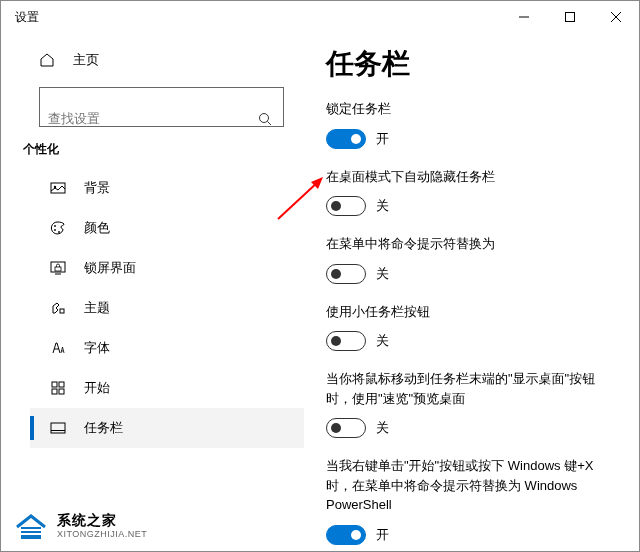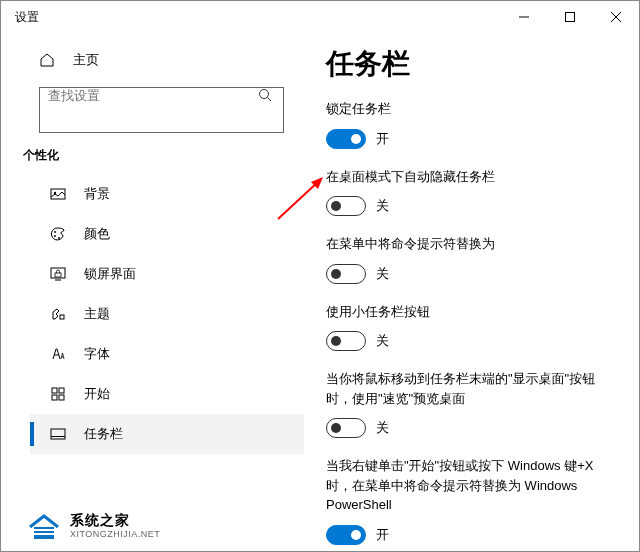--- a/index.html
+++ b/index.html
@@ -12,21 +12,21 @@
 .tb-btn svg { width: 10px; height: 10px; }
 
 .content { display: flex; height: calc(100% - 32px); }
 
 .sidebar { width: 285px; padding: 8px 0 0 0; margin-left: 18px; }
 .home-row { display: flex; align-items: center; padding: 10px 20px; gap: 18px; }
 .home-row .icon { width: 16px; height: 16px; display: flex; align-items: center; justify-content: center; }
 .home-row span { font-size: 13px; }
 
 .search-wrap { padding: 8px 20px 14px 20px; }
-.search-box { border: 1px solid #666; height: 46px; display: flex; align-items: flex-start; padding: 0 8px; }
+.search-box { border: 1px solid #666; height: 40px; display: flex; align-items: flex-end; padding: 0 8px; }
 .search-input { border: none; outline: none; flex: 1; font-size: 13px; background: transparent; }
 .search-icon-wrap { width: 20px; display: flex; justify-content: center; }
 
 .category-label { font-size: 12px; font-weight: 600; padding: 0 20px 10px 4px; }
 
 .navlist { list-style: none; padding-left: 11px; }
 .nav-item { display: flex; align-items: center; gap: 18px; padding: 11px 20px; font-size: 13px; cursor: pointer; position: relative; }
 .nav-item .icon { width: 16px; height: 16px; display: flex; align-items: center; justify-content: center; }
 .nav-item.active::before { content: ""; position: absolute; left: 0; top: 8px; bottom: 8px; width: 4px; background: #0067c0; }
 .nav-item.active { background: #f3f3f3; }
@@ -38,21 +38,21 @@
 .setting-label { font-size: 13px; margin-bottom: 10px; line-height: 1.5; margin-top: 12px; }
 .toggle-row { display: flex; align-items: center; gap: 10px; }
 .toggle { width: 40px; height: 20px; border: 1px solid #333; border-radius: 10px; position: relative; cursor: pointer; background: #fff; }
 .toggle .knob { position: absolute; width: 10px; height: 10px; border-radius: 50%; background: #333; top: 4px; left: 4px; }
 .toggle.on { background: #0078d4; border-color: #0078d4; }
 .toggle.on .knob { background: #fff; left: auto; right: 4px; }
 .toggle-state { font-size: 13px; }
 
 .arrow { position: absolute; left: 272px; top: 168px; width: 55px; height: 55px; pointer-events: none; }
 
-.watermark { position: absolute; left: 25px; bottom: 10px; display: flex; align-items: center; gap: 8px; }
+.watermark { position: absolute; left: 12px; bottom: 10px; display: flex; align-items: center; gap: 8px; }
 .watermark-icon { width: 36px; height: 30px; }
 .watermark-text { display: flex; flex-direction: column; line-height: 1.2; }
 .watermark-text .l1 { font-size: 14px; font-weight: 700; letter-spacing: 1px; }
 .watermark-text .l2 { font-size: 9px; color: #666; letter-spacing: 0.5px; }
 
 svg { display: block; }
 </style>
 </head>
 <body>
 

